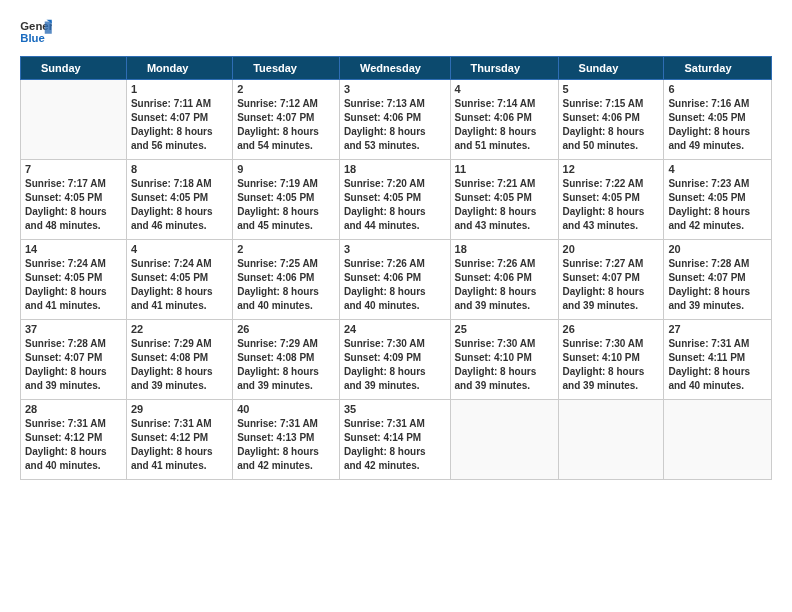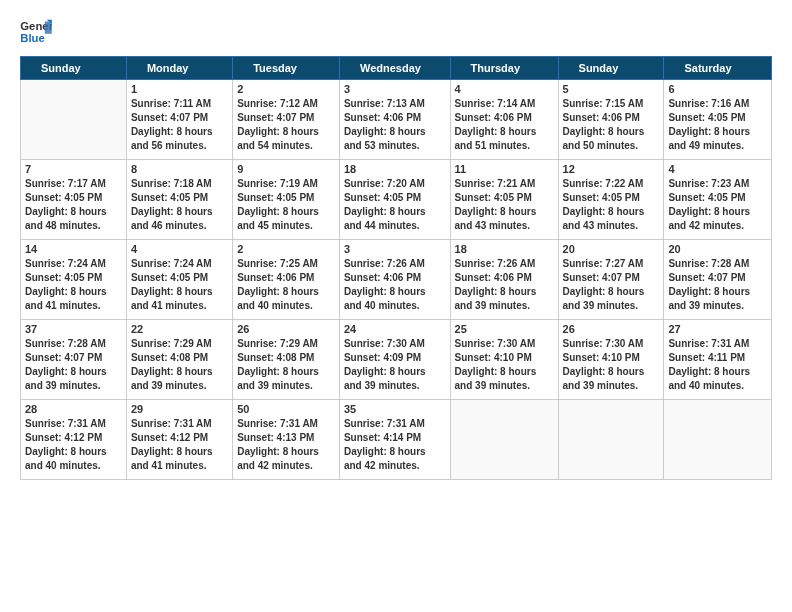--- a/index.html
+++ b/index.html
@@ -235,21 +235,21 @@
         <tr>
           <td>
             <span class="day-num">28</span>
             <div class="day-info">Sunrise: 7:31 AM<br>Sunset: 4:12 PM<br>Daylight: 8 hours<br>and 40 minutes.</div>
           </td>
           <td>
             <span class="day-num">29</span>
             <div class="day-info">Sunrise: 7:31 AM<br>Sunset: 4:12 PM<br>Daylight: 8 hours<br>and 41 minutes.</div>
           </td>
           <td>
-            <span class="day-num">50</span>
+            <span class="day-num">40</span>
             <div class="day-info">Sunrise: 7:31 AM<br>Sunset: 4:13 PM<br>Daylight: 8 hours<br>and 42 minutes.</div>
           </td>
           <td>
             <span class="day-num">35</span>
             <div class="day-info">Sunrise: 7:31 AM<br>Sunset: 4:14 PM<br>Daylight: 8 hours<br>and 42 minutes.</div>
           </td>
           <td class="empty"></td>
           <td class="empty"></td>
           <td class="empty"></td>
         </tr>

